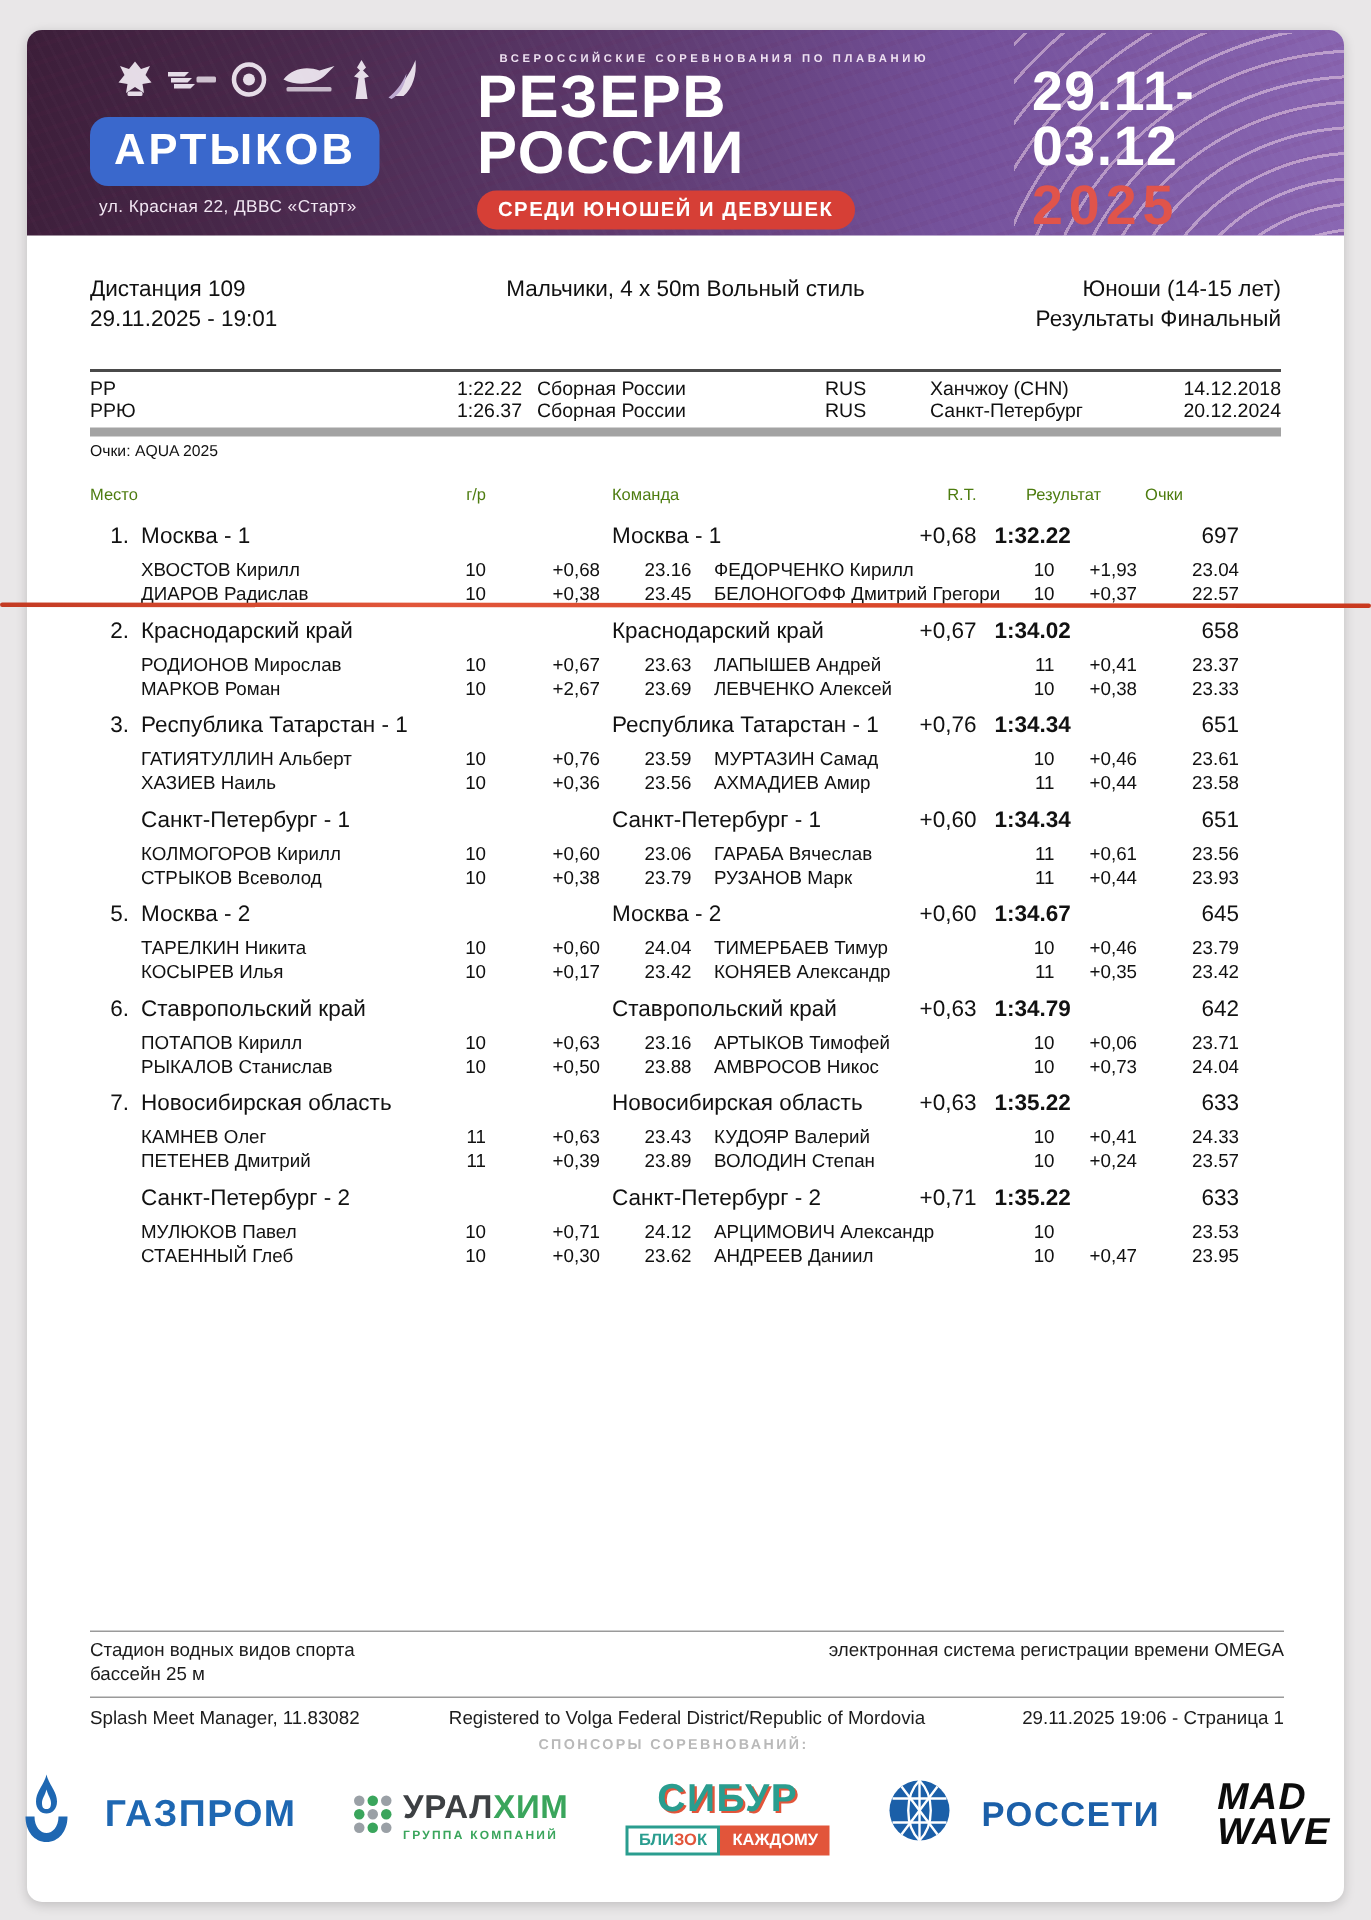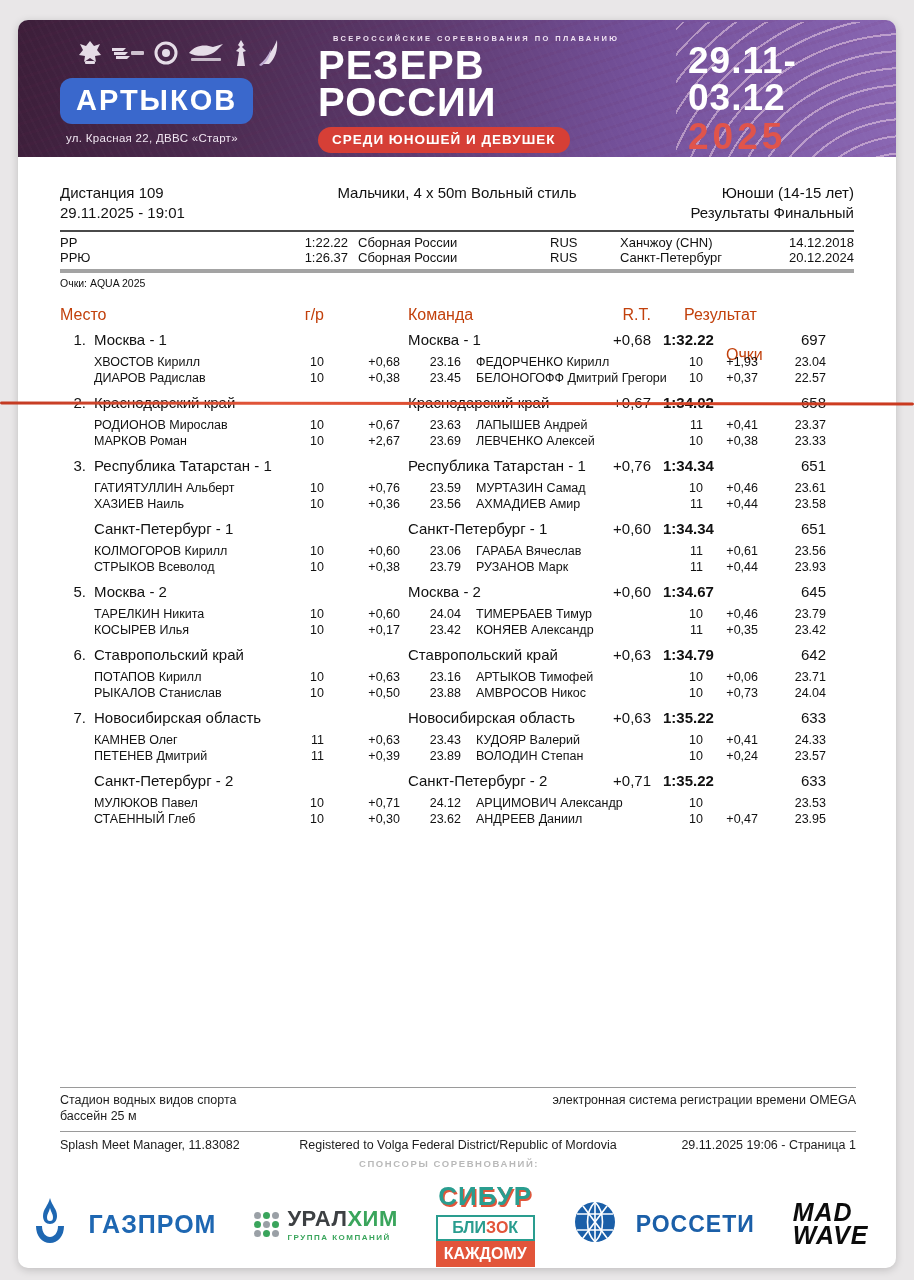--- a/index.html
+++ b/index.html
@@ -51,36 +51,36 @@
   .banner-right { position:relative; flex:1; padding-top:22px; padding-left:40px; }
   .dates { color:#fff; font-weight:900; font-size:37px; line-height:1.0; letter-spacing:1px; }
   .year { color:#e0544b; font-weight:900; font-size:37px; line-height:1.0; letter-spacing:4px; margin-top:2px; }
   
   .content { position:relative; padding:0 42px; }
   .title-row { margin-top:27px; position:relative; height:20px; font-size:15px; }
   .title-row2 { position:relative; height:22px; font-size:15px; }
   .tl { position:absolute; left:0; }
   .tc { position:absolute; left:0; right:0; text-align:center; }
   .tr { position:absolute; right:0; }
-  .records { margin-top:4px; border-top:2px solid #4a4a4a; border-bottom:4px solid #a3a3a3; padding:3px 0 4px; }
+  .records { margin-top:20px; border-top:2px solid #4a4a4a; border-bottom:6px solid #a3a3a3; padding:3px 0 4px; }
   .rec-row { position:relative; height:15px; font-size:13px; }
   .rec-code { position:absolute; left:0; }
   .rec-time { position:absolute; left:200px; width:88px; text-align:right; }
   .rec-team { position:absolute; left:298px; }
   .rec-nation { position:absolute; left:490px; }
   .rec-place { position:absolute; left:560px; }
   .rec-date { position:absolute; right:0; }
   .points-note { margin-top:4px; font-size:10.5px; }
-  .res-header { margin-top:17px; position:relative; height:16px; font-size:16px; color:#c2410c; }
+  .res-header { margin-top:17px; position:relative; height:16px; font-size:11px; color:#4d7c0f; }
   .h-place  { position:absolute; left:0; }
   .h-yob    { position:absolute; left:224px; width:40px; text-align:right; }
   .h-team   { position:absolute; left:348px; }
   .h-rt     { position:absolute; left:491px; width:100px; text-align:right; }
   .h-result { position:absolute; left:624px; }
-  .h-points { position:absolute; left:666px; width:100px; text-align:left;margin-top:40px; }
+  .h-points { position:absolute; left:666px; width:100px; text-align:center; }
   #results { margin-top:2px; }
   .team-block { margin-top:9px; }
   .team-row { position:relative; height:21px; font-size:15px; }
   .t-place  { position:absolute; left:0; width:26px; text-align:right; }
   .t-name   { position:absolute; left:34px; }
   .t-name2  { position:absolute; left:348px; }
   .t-rt     { position:absolute; left:491px; width:100px; text-align:right; }
   .t-result { position:absolute; left:603px; font-weight:bold; }
   .t-points { position:absolute; left:666px; width:100px; text-align:right; }
   .swim-row { position:relative; height:14px; margin-top:2.5px; font-size:12.5px; }
@@ -116,21 +116,21 @@
   .uralchim { display:flex; align-items:center; gap:8px; }
   .uc-text { text-align:left; }
   .uc-main { font-weight:800; font-size:22px; color:#3d4043; letter-spacing:.5px; }
   .uc-main .green { color:#3aa55c; }
   .uc-sub { font-size:8px; color:#3aa55c; letter-spacing:1.5px; font-weight:700; margin-top:1px; }
   .dots { display:grid; grid-template-columns:repeat(3,7px); grid-gap:2px; }
   .dots i { width:7px; height:7px; border-radius:50%; background:#9aa0a6; }
   .dots i.g { background:#3aa55c; }
   .sibur { text-align:center; }
   .sibur-main { font-weight:900; font-size:26px; color:#2a9d8f; letter-spacing:1px; text-shadow:1.5px 1.5px 0 #e2553a; }
-  .sibur-badge { display:flex; margin-top:3px; font-size:16px; font-weight:800;flex-direction:column; }
+  .sibur-badge { display:flex; margin-top:3px; font-size:11px; font-weight:800; }
   .sb-left { border:2px solid #2a9d8f; color:#2a9d8f; background:#fff; padding:2px 7px; }
   .sb-left .o { color:#e2553a; }
   .sb-right { background:#e2553a; color:#fff; padding:4px 8px; }
   .rosseti-text { color:#1b5fa8; font-weight:700; font-size:23px; letter-spacing:1px; }
   .madwave { font-weight:900; font-style:italic; font-size:25px; line-height:.92; color:#0c0c0c; letter-spacing:1px; text-align:left; }
 </style>
 </head>
 <body>
 
 <div class="page">

